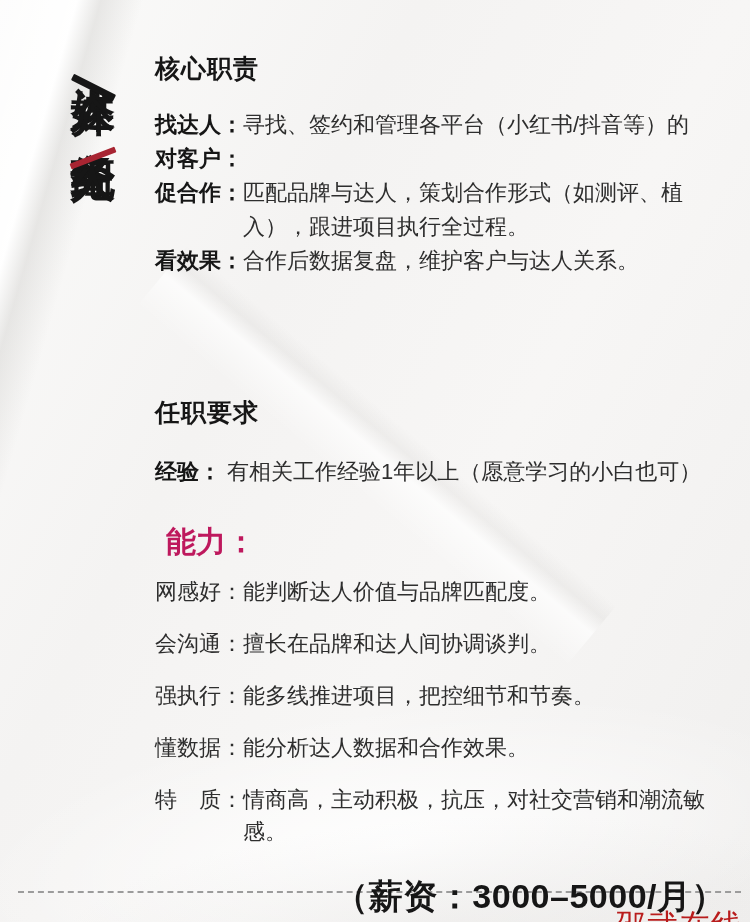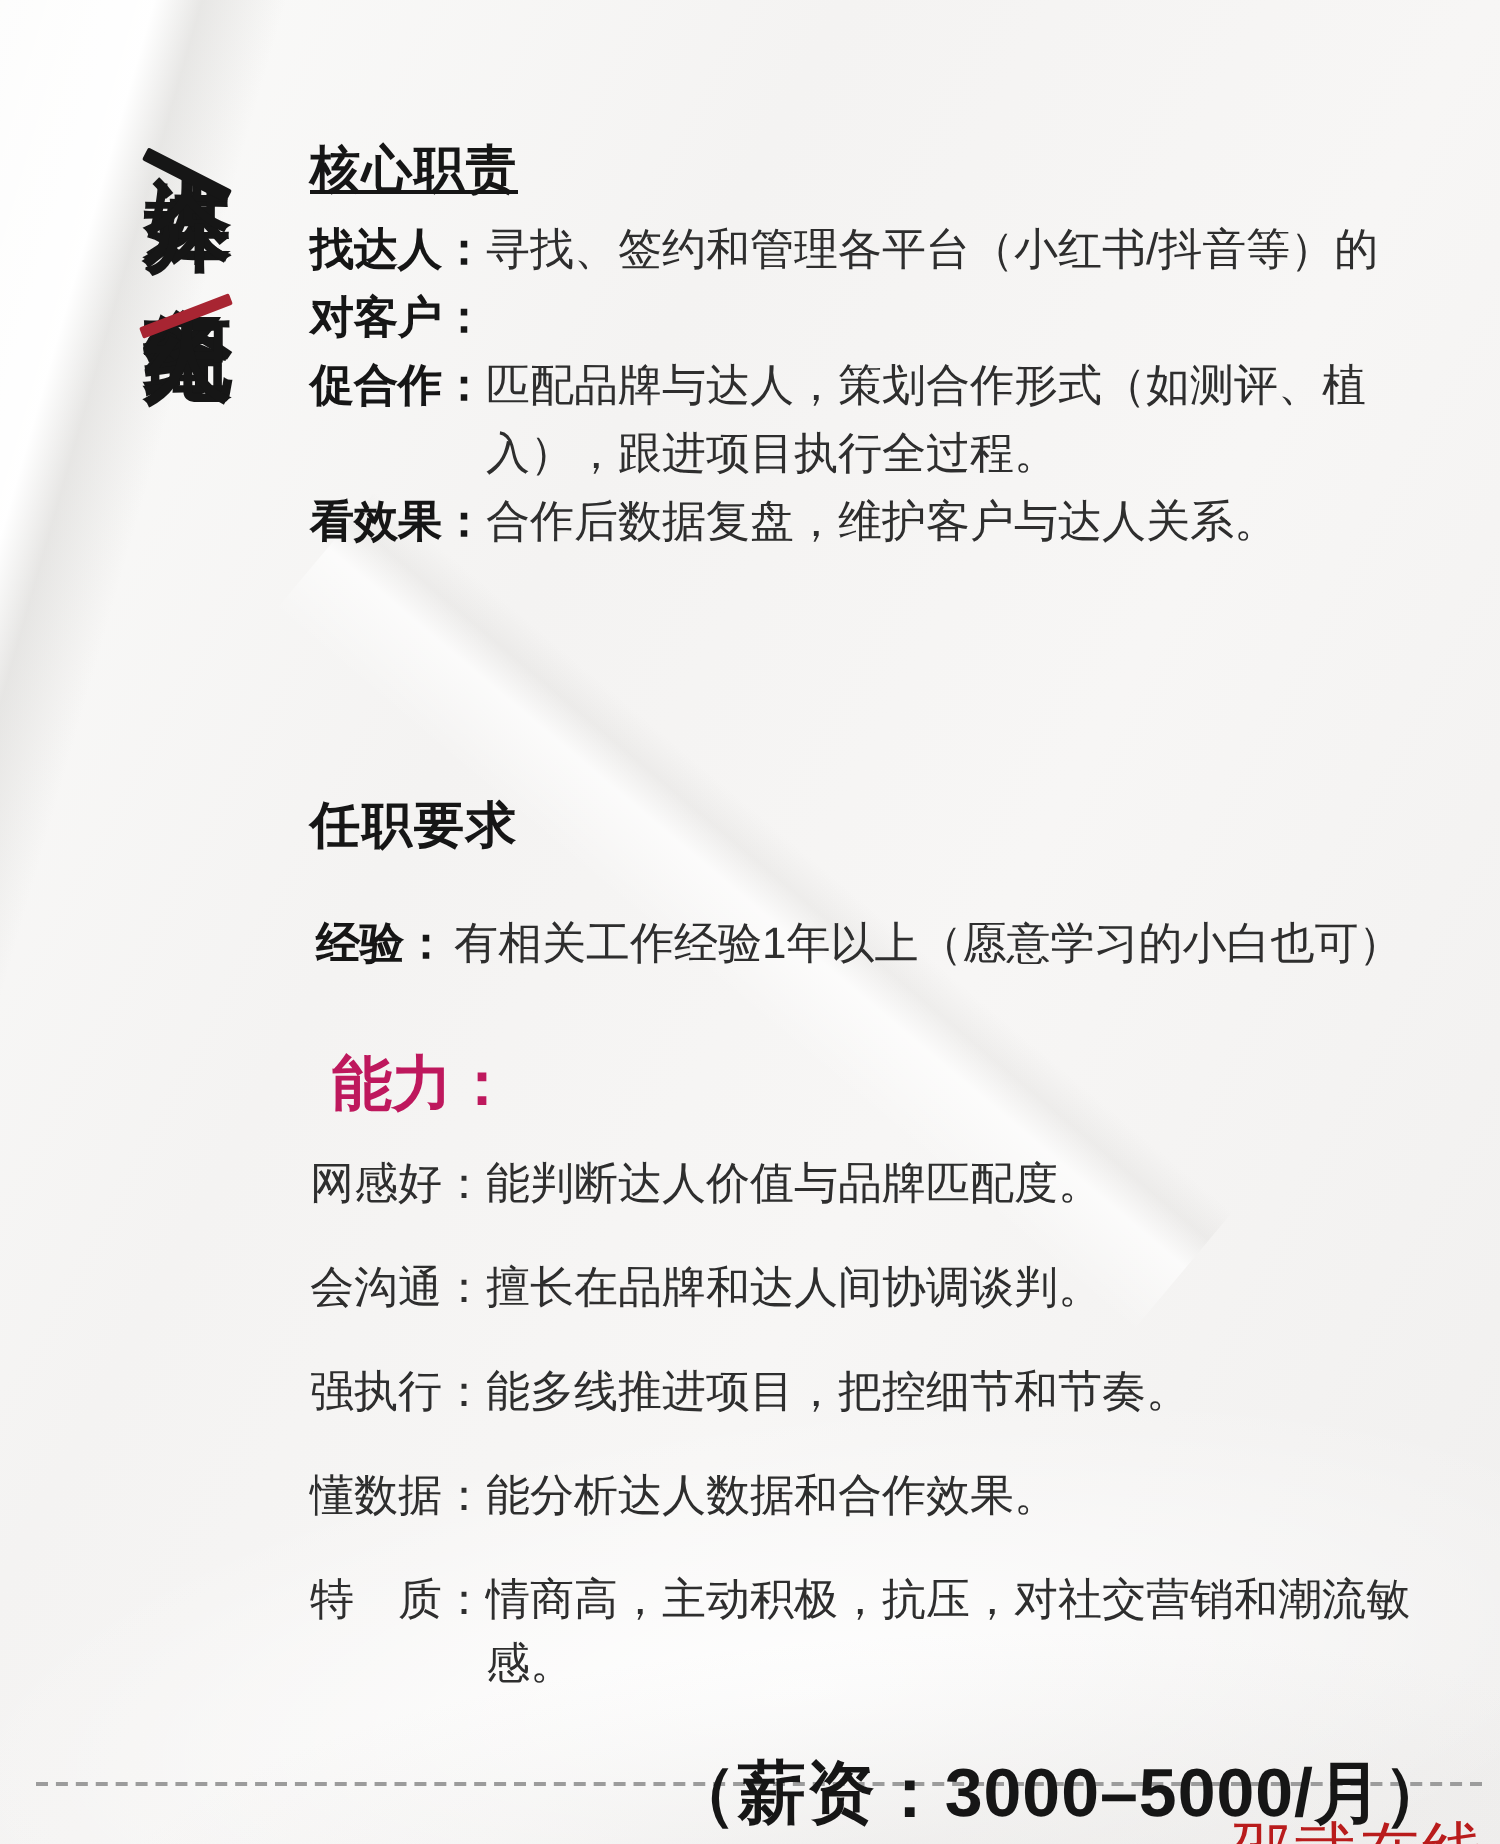--- a/index.html
+++ b/index.html
@@ -64,32 +64,32 @@
     transform:rotate(-21deg); border-radius:1px;
     margin-top:28px;
   }
 
   
   .section-heading {
     position:absolute; left:155px;
     font-size:25px; font-weight:bold; color:#161616;
     letter-spacing:1px; z-index:2;
   }
-  .h-resp { top:68px;text-decoration:underline; }
+  .h-resp { top:52px; }
   .h-req  { top:396px; }
 
   .rows { position:absolute; left:155px; width:545px; z-index:2; }
   .resp-rows { top:108px; }
   .exp-row-wrap { top:455px; }
   .ability-rows { top:556px; }
 
   .row { display:flex; align-items:flex-start; font-size:22px; line-height:34px; }
   .ability-rows .row { line-height:32px;margin-top:20px; }
   .row-label {
-    flex:0 0 88px; font-weight:bold; color:#161616; white-space:nowrap;text-align:center;
+    flex:0 0 88px; font-weight:bold; color:#161616; white-space:nowrap;
   }
   .row-label.narrow { flex:0 0 72px; }
   .row-label.regular { font-weight:normal; color:#2e2e2e; }
   .row-desc { color:#2e2e2e; }
   .dline { white-space:nowrap; }
 
   .ability-heading {
     position:absolute; left:166px; top:522px;
     font-size:30px; font-weight:bold; color:#be185d; z-index:2;
   }

